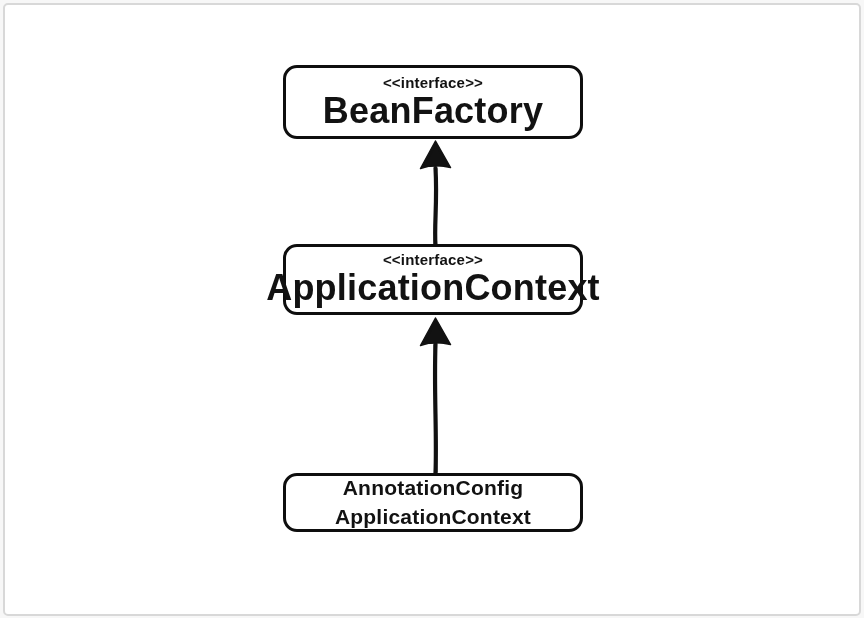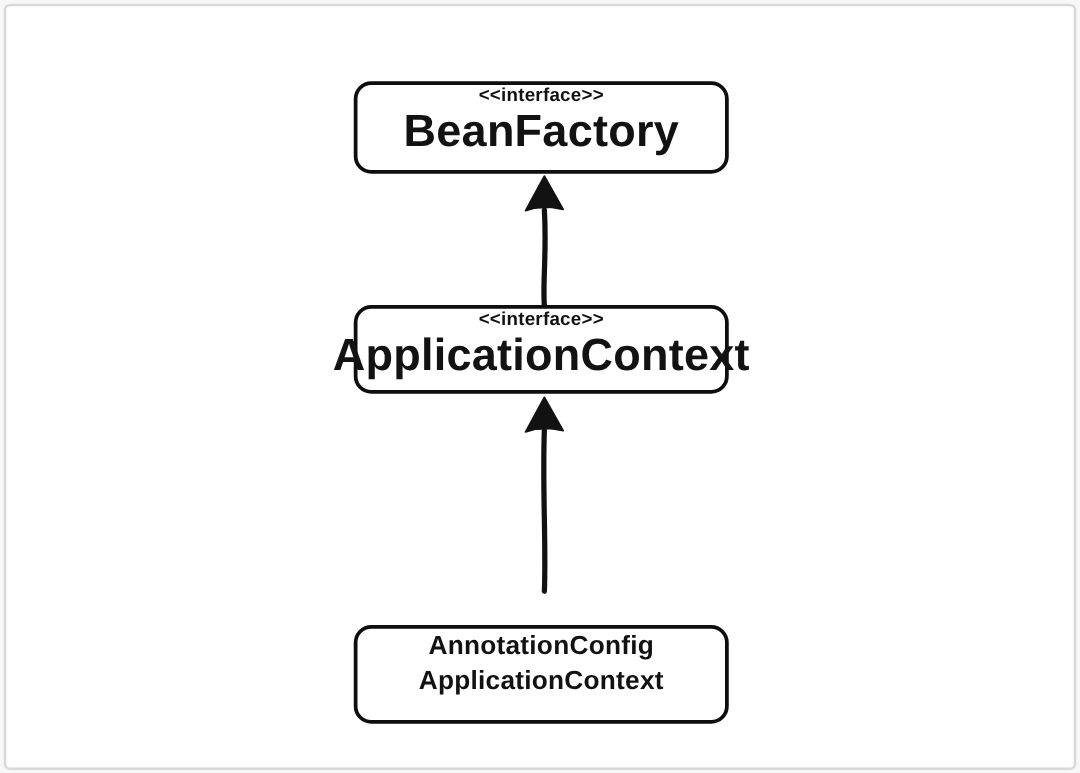--- a/index.html
+++ b/index.html
@@ -23,26 +23,27 @@
   .node{
     position:absolute;
     left:278px;
     width:300px;
     background:var(--inner-bg);
     border:3px solid var(--node-border);
     border-radius:14px;
     display:flex;
     flex-direction:column;
     align-items:center;
+    justify-content:center;
     color:var(--ink);
     z-index:2;
   }
   .node-top{top:60px;height:74px;}
   .node-mid{top:239px;height:71px;}
-  .node-bot{top:468px;height:79px;margin-top:27px;}
+  .node-bot{top:468px;height:59px;}
   .stereotype{
     font-size:15px;
     font-weight:700;
     line-height:1.15;
     letter-spacing:.2px;
   }
   .node-name{
     font-size:36px;
     font-weight:700;
     line-height:1.1;

